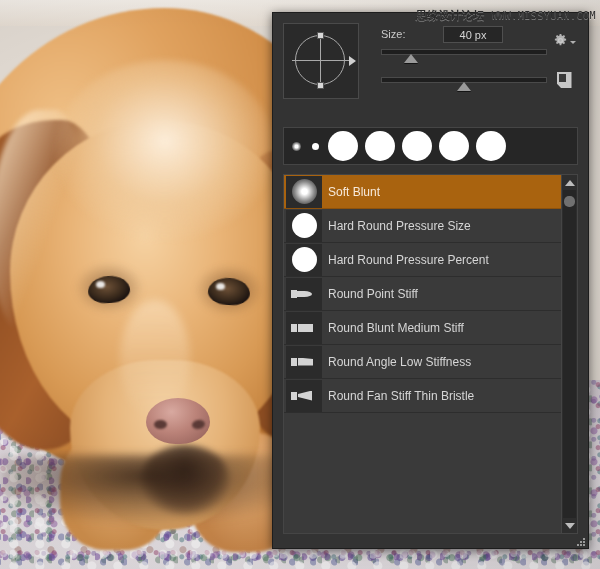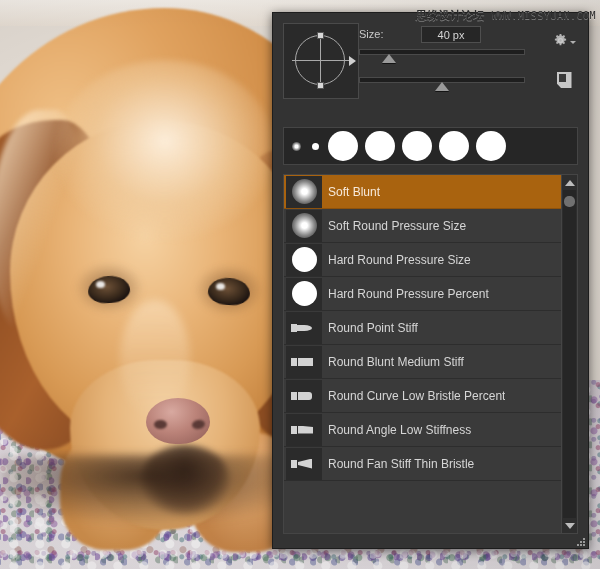--- a/index.html
+++ b/index.html
@@ -249,20 +249,21 @@
     position: absolute;
     right: 2px; top: 32px;
     width: 0; height: 0;
     border-left: 7px solid #cfcfcf;
     border-top: 5px solid transparent;
     border-bottom: 5px solid transparent;
   }
 
   .sliders {
     flex: 1 1 auto;
+    margin-left: 22px;
     padding-top: 2px;
   }
   .slider-row {
     display: flex;
     align-items: center;
     height: 20px;
   }
   .slider-row .lbl {
     color: #c9c9c9;
     font-size: 11px;
@@ -613,26 +614,20 @@
   <div class="list-area">
     <div class="list" id="preset-list">
         <div class="preset-row selected">
           <div class="thumb-cell">
             <div class="t-dot soft"></div>
           </div>
           <div class="name">Soft Blunt</div>
         </div>
         <div class="preset-row">
           <div class="thumb-cell">
-            <div class="t-dot soft"></div>
-          </div>
-          <div class="name">Soft Round Pressure Size</div>
-        </div>
-        <div class="preset-row">
-          <div class="thumb-cell">
             <div class="t-dot"></div>
           </div>
           <div class="name">Hard Round Pressure Size</div>
         </div>
         <div class="preset-row">
           <div class="thumb-cell">
             <div class="t-dot"></div>
           </div>
           <div class="name">Hard Round Pressure Percent</div>
         </div>
@@ -648,30 +643,20 @@
         </div>
         <div class="preset-row">
           <div class="thumb-cell">
             <div class="bristle">
               <i class="b-stub"></i>
               <i class="b-blunt"></i>
               <i class="b-gap"></i>
             </div>
           </div>
           <div class="name">Round Blunt Medium Stiff</div>
-        </div>
-        <div class="preset-row">
-          <div class="thumb-cell">
-            <div class="bristle">
-              <i class="b-stub"></i>
-              <i class="b-curve"></i>
-              <i class="b-gap"></i>
-            </div>
-          </div>
-          <div class="name">Round Curve Low Bristle Percent</div>
         </div>
         <div class="preset-row">
           <div class="thumb-cell">
             <div class="bristle">
               <i class="b-stub"></i>
               <i class="b-angle"></i>
               <i class="b-gap"></i>
             </div>
           </div>
           <div class="name">Round Angle Low Stiffness</div>

